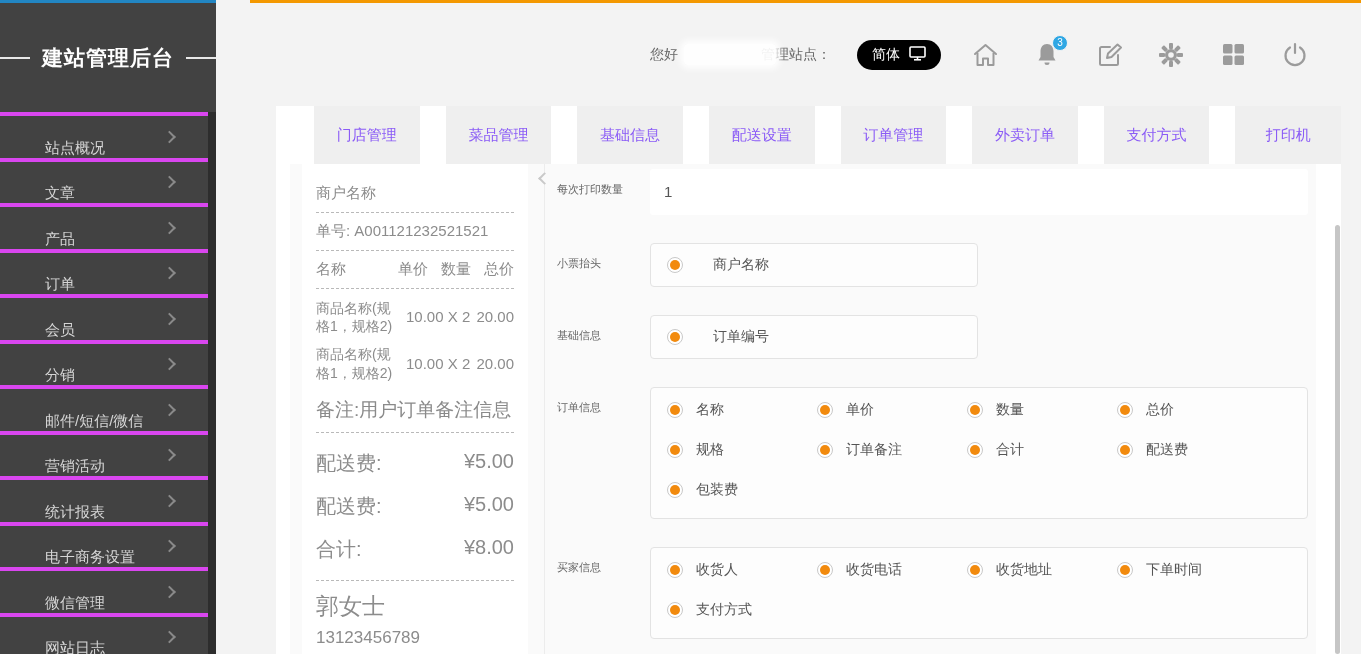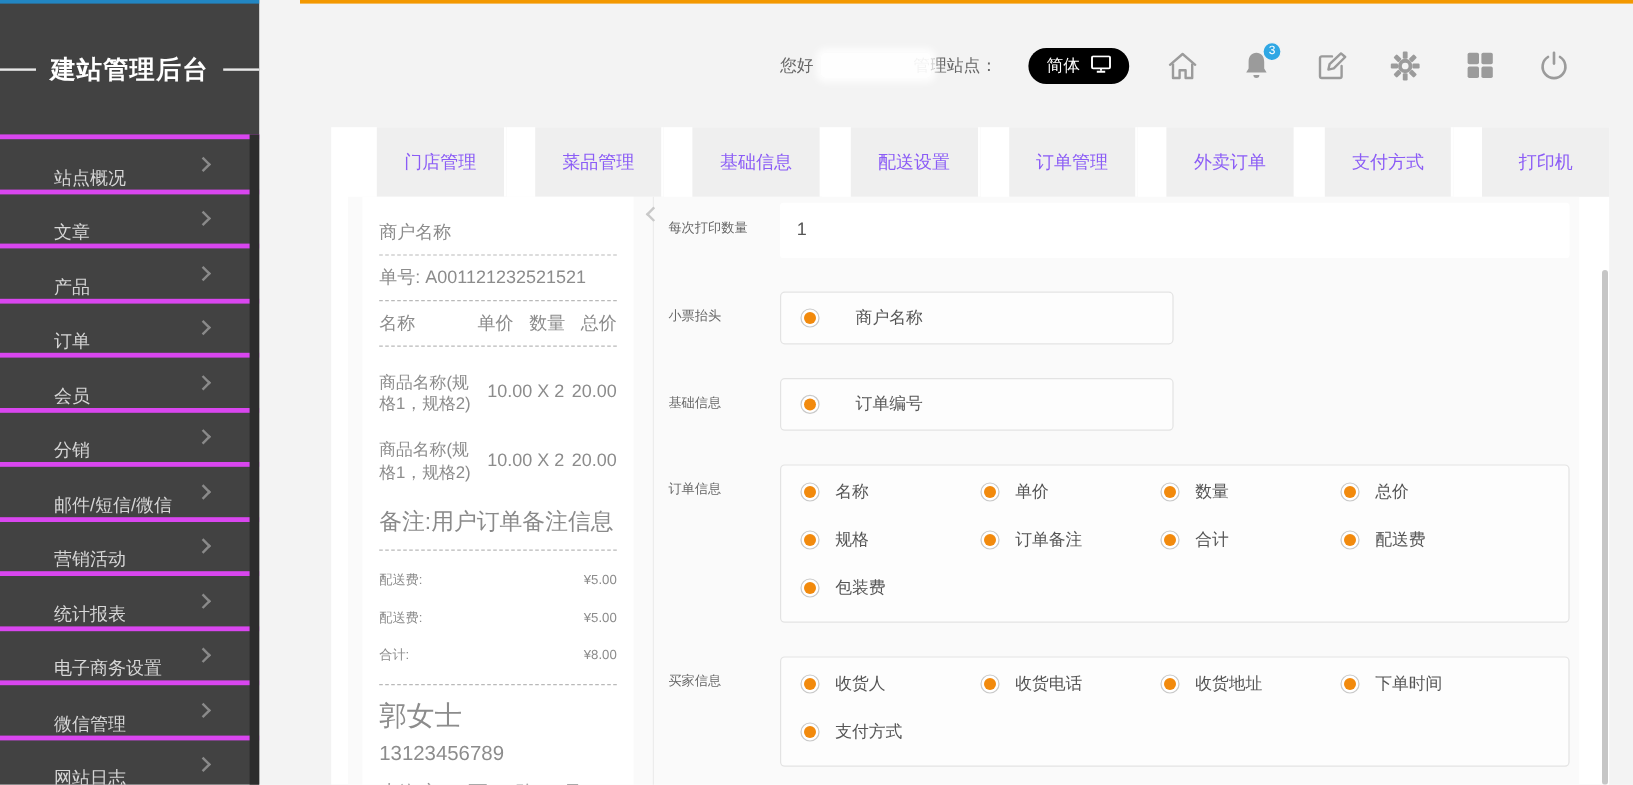--- a/index.html
+++ b/index.html
@@ -33,26 +33,26 @@
   .panel-scroll { position:absolute; right:1px; top:119px; bottom:0; width:5px; background:#c6c6c6; border-radius:3px; }
 
   
   .receipt { width:226px; margin-left:12px; background:#fff; padding:12px 14px 20px 14px; color:#8c8c8c; }
   .dashed { border-bottom:1px dashed #b9b9b9; margin:9px 0; }
   .r-merchant { font-size:15px; padding-top:8px; }
   .r-orderno { font-size:15px; }
   .r-cols { display:flex; align-items:center; font-size:15px; }
   .r-col-name { flex:1; }
   .r-col { margin-left:13px; }
-  .r-item { display:flex; align-items:center; margin:20px 0; font-size:14px; line-height:1.3; }
+  .r-item { display:flex; align-items:center; margin:10px 0; font-size:14px; line-height:1.3; }
   .r-item-name { width:88px; }
   .r-item-price { flex:1; font-size:15px; padding-left:2px; }
   .r-item-total { font-size:15px; }
   .r-note { font-size:19px; color:#8a8a8a; line-height:1.45; margin:14px 0 2px 0; }
-  .r-fee { display:flex; justify-content:space-between; font-size:11px; padding:8px 0;align-items:center; }
+  .r-fee { display:flex; justify-content:space-between; font-size:20px; padding:8px 0; }
   .r-buyer-name { font-size:23px; margin-top:10px; }
   .r-buyer-phone { font-size:17px; margin-top:6px; }
   .r-buyer-addr { font-size:17px; margin-top:12px; line-height:1.4; }
 
   
   .settings { flex:1; margin-left:16px; border-left:1px solid #ececec; position:relative; padding-top:5px; min-height:490px; }
   .settings-collapse { position:absolute; left:-5px; top:10px; width:9px; height:9px; border-left:2px solid #c9c9c9; border-bottom:2px solid #c9c9c9; transform:rotate(45deg); background:#fafafa; cursor:pointer; }
   .srow { display:flex; align-items:flex-start; margin-bottom:28px; }
   .slabel { width:105px; padding-left:12px; padding-top:13px; color:#666; font-size:11px; flex:none; }
   .qty-input { flex:1; height:46px; margin-right:8px; background:#fff; border:none; border-radius:3px; padding:0 14px; font-size:15px; color:#555; line-height:46px; }

